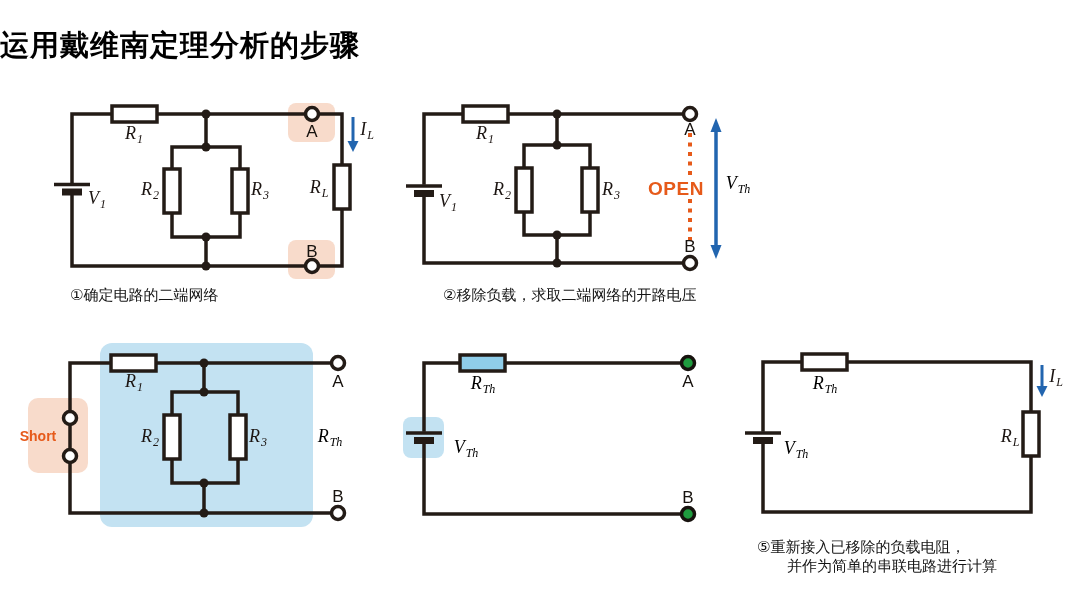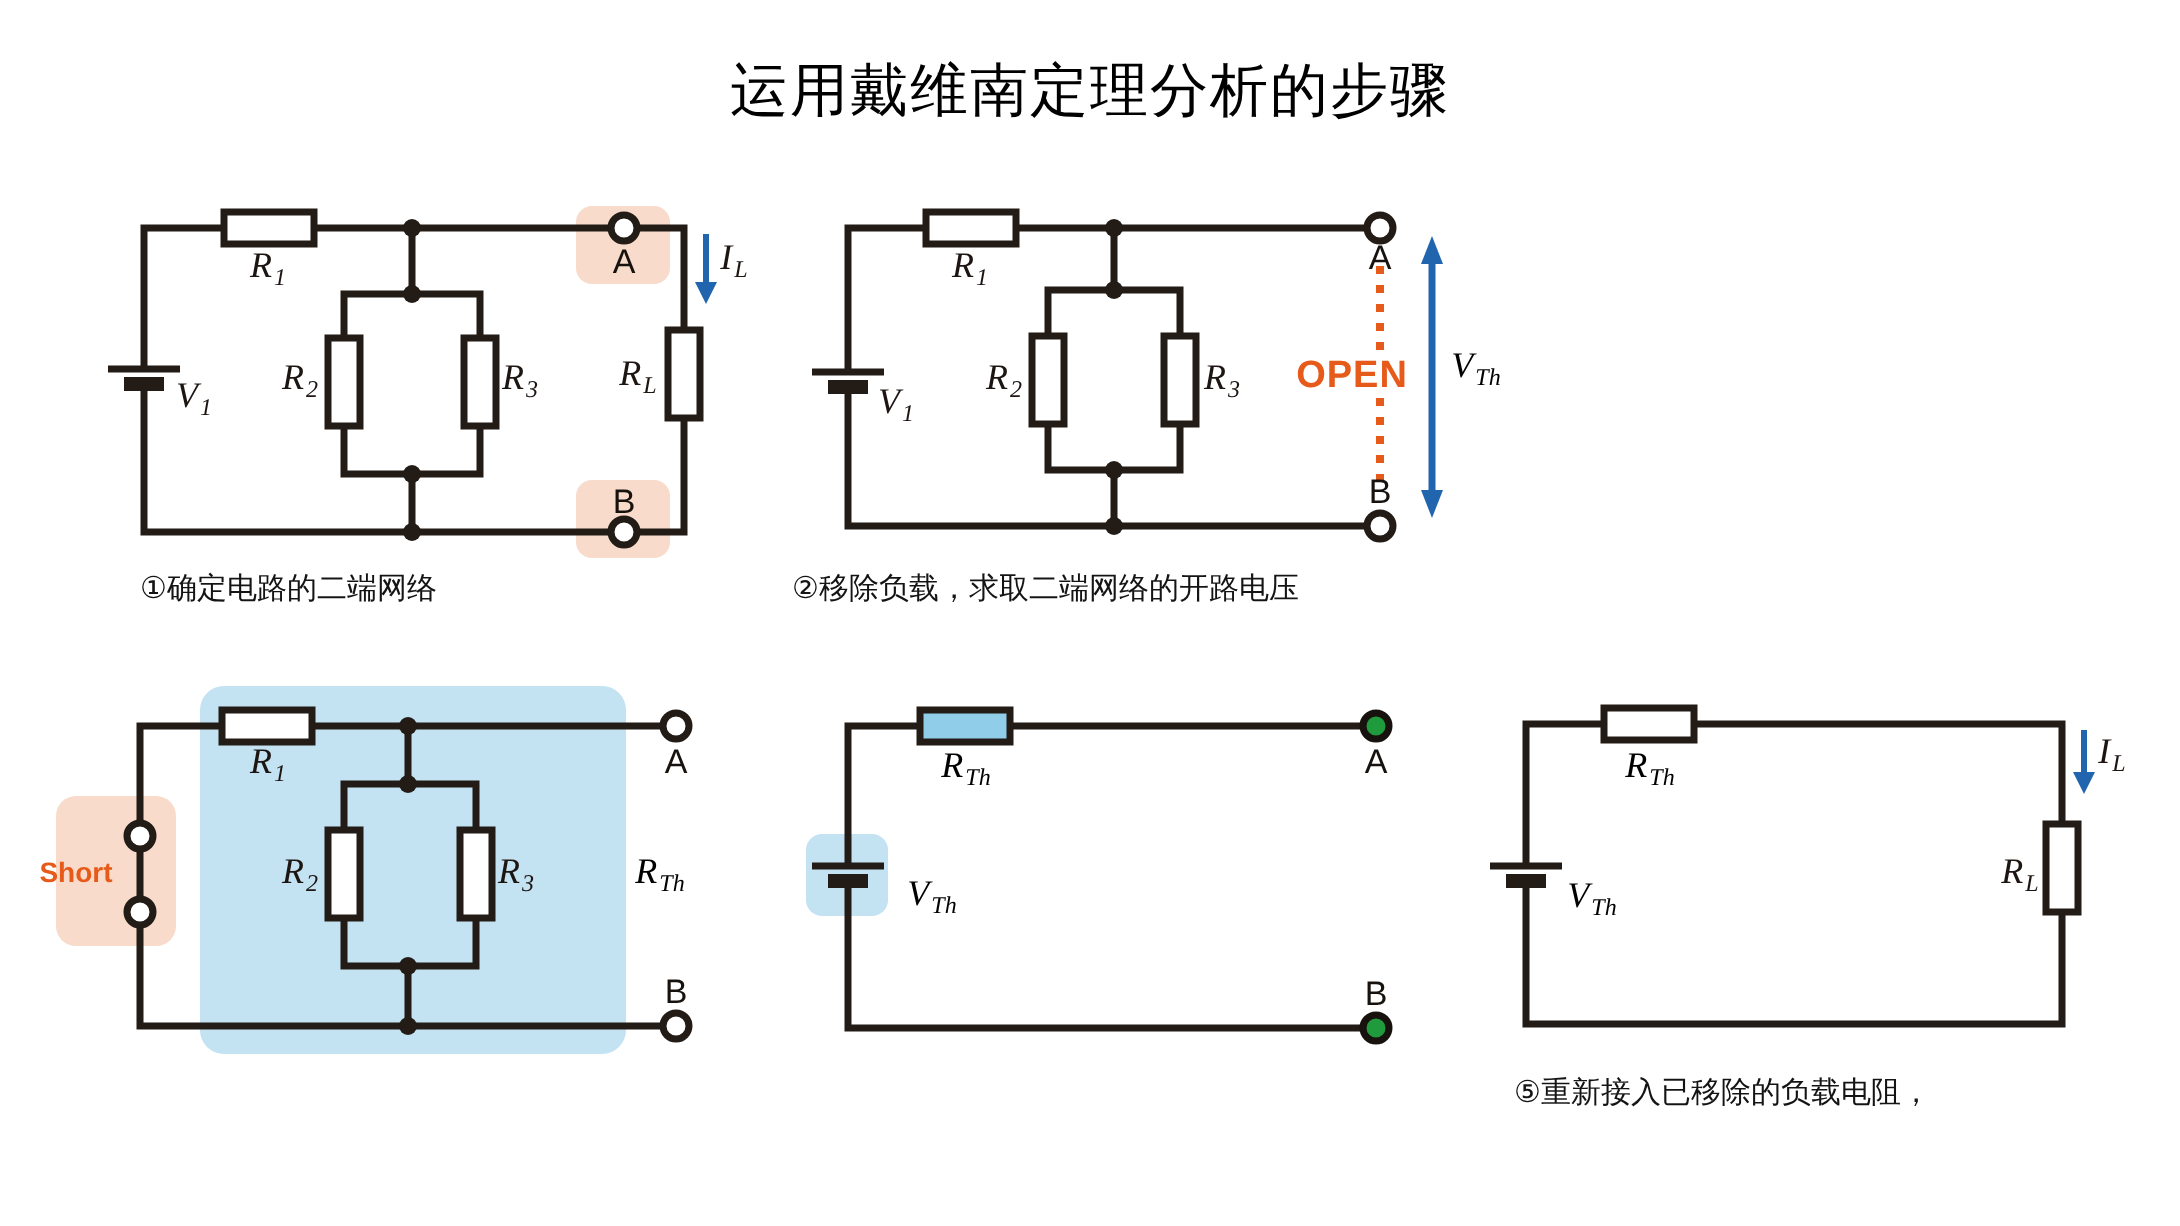--- a/index.html
+++ b/index.html
@@ -1,20 +1,20 @@
 <!DOCTYPE html>
 <html><head>
 <meta charset="utf-8">
 <style>
   html,body{margin:0;padding:0;background:#fff;}
   .canvas{position:relative;width:1090px;height:613px;background:#ffffff;overflow:hidden;
           font-family:"Liberation Sans","DejaVu Sans",sans-serif;}
   svg{position:absolute;left:0;top:0;}
-  .title{position:absolute;top:26px;left:0;width:100%;text-align:center;
-         font-size:29px;font-weight:normal;color:#000;letter-spacing:1px;}
+  .title{position:absolute;top:26px;left:0;width:100%;text-align:left;
+         font-size:29px;font-weight:bold;color:#000;letter-spacing:1px;}
   .lab{position:absolute;transform:translate(-50%,-50%);white-space:nowrap;line-height:1;}
   .math{font-family:"Liberation Serif","DejaVu Serif",serif;font-style:italic;
         font-size:18px;color:#1c1512;}
   .math sub{font-size:12px;vertical-align:-4px;margin-left:1px;}
   .math.blue{color:#000000;font-weight:normal;}
   .plain{font-family:"Liberation Sans","DejaVu Sans",sans-serif;font-size:17px;color:#17120e;}
   .tag{font-family:"Liberation Sans","DejaVu Sans",sans-serif;font-weight:bold;color:#e65a1a;}
   .tag.open{font-size:19px;letter-spacing:.5px;}
   .tag.short{font-size:14px;}
   .caption{position:absolute;font-size:15px;color:#141414;line-height:19px;}
@@ -128,21 +128,21 @@
   </div>
 
   <div class="lab math" style="left:485px;top:134px"><span>R</span><sub>1</sub></div>
   <div class="lab math" style="left:448px;top:202px"><span>V</span><sub>1</sub></div>
   <div class="lab math" style="left:502px;top:190px"><span>R</span><sub>2</sub></div>
   <div class="lab math" style="left:611px;top:190px"><span>R</span><sub>3</sub></div>
   <div class="lab plain" style="left:690px;top:129px">A</div>
   <div class="lab plain" style="left:690px;top:246px">B</div>
   <div class="lab tag open" style="left:676px;top:188px">OPEN</div>
   <div class="lab math blue" style="left:738px;top:184px"><span>V</span><sub>Th</sub></div>
-  <div class="caption" style="left:396px;top:285px">
+  <div class="caption" style="left:443px;top:285px">
     <div>②移除负载，求取二端网络的开路电压</div>
   </div>
 
   <div class="lab tag short" style="left:38px;top:436px">Short</div>
   <div class="lab math" style="left:134px;top:382px"><span>R</span><sub>1</sub></div>
   <div class="lab math" style="left:150px;top:437px"><span>R</span><sub>2</sub></div>
   <div class="lab math" style="left:258px;top:437px"><span>R</span><sub>3</sub></div>
   <div class="lab math blue" style="left:330px;top:437px"><span>R</span><sub>Th</sub></div>
   <div class="lab plain" style="left:338px;top:381px">A</div>
   <div class="lab plain" style="left:338px;top:496px">B</div>
@@ -151,15 +151,16 @@
   <div class="lab math blue" style="left:466px;top:448px"><span>V</span><sub>Th</sub></div>
   <div class="lab plain" style="left:688px;top:381px">A</div>
   <div class="lab plain" style="left:688px;top:497px">B</div>
 
   <div class="lab math blue" style="left:825px;top:384px"><span>R</span><sub>Th</sub></div>
   <div class="lab math blue" style="left:796px;top:449px"><span>V</span><sub>Th</sub></div>
   <div class="lab math" style="left:1010px;top:437px"><span>R</span><sub>L</sub></div>
   <div class="lab math" style="left:1056px;top:377px"><span>I</span><sub>L</sub></div>
   <div class="caption" style="left:757px;top:537px">
     <div>⑤重新接入已移除的负载电阻，</div>
+    <div class="l2">并作为简单的串联电路进行计算</div>
   </div>
 
 </div>
 
 </body></html>

